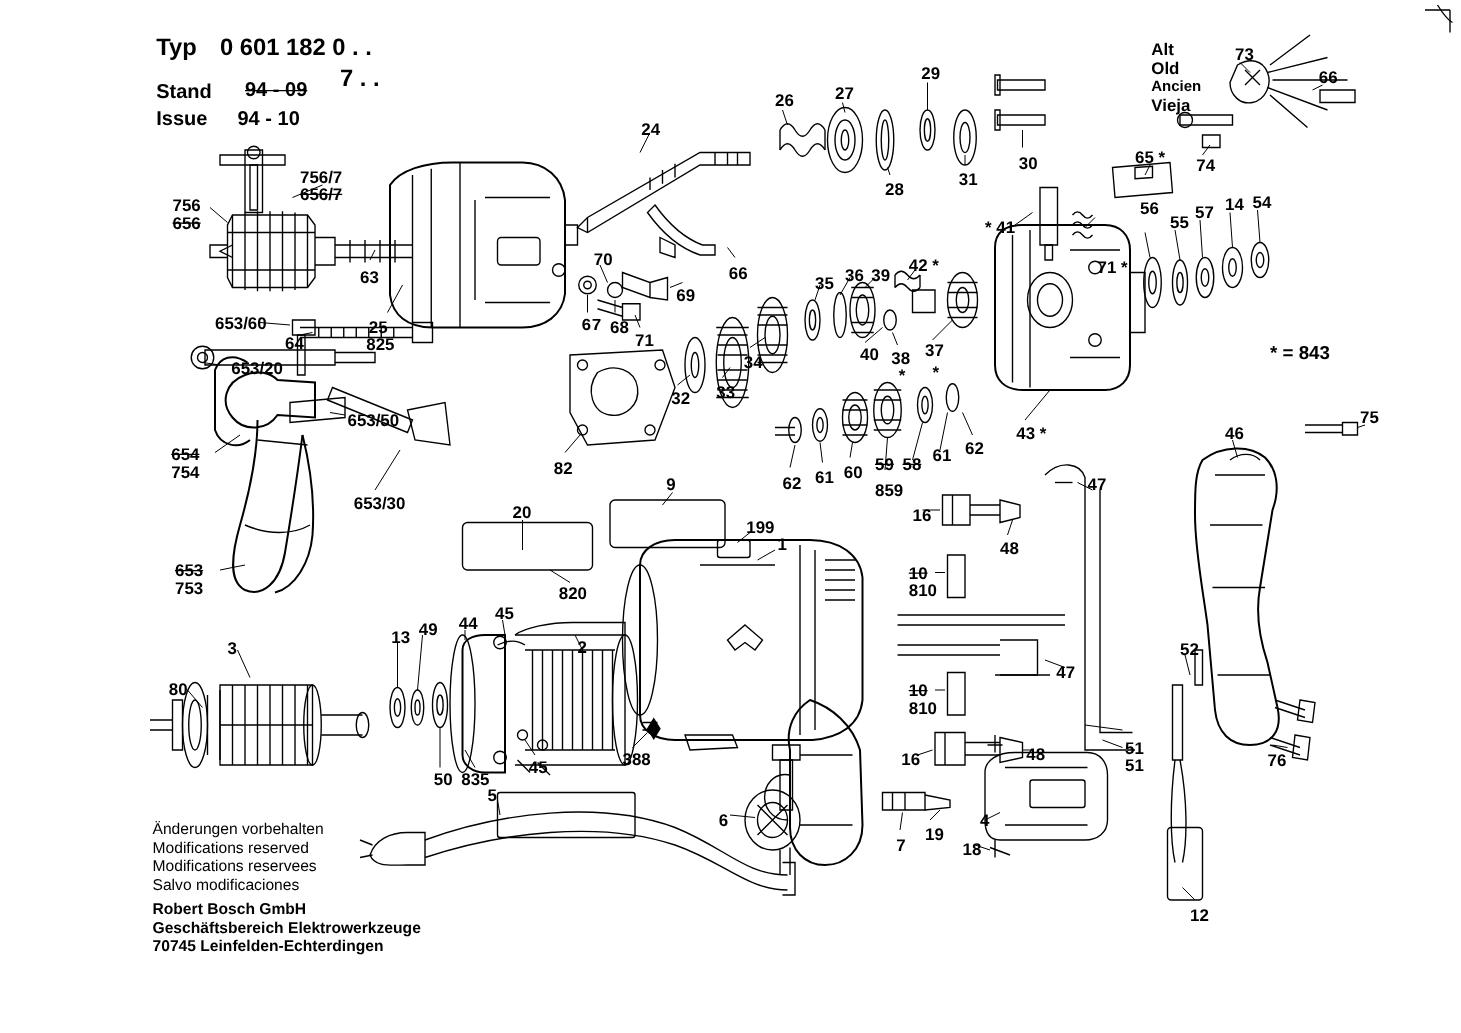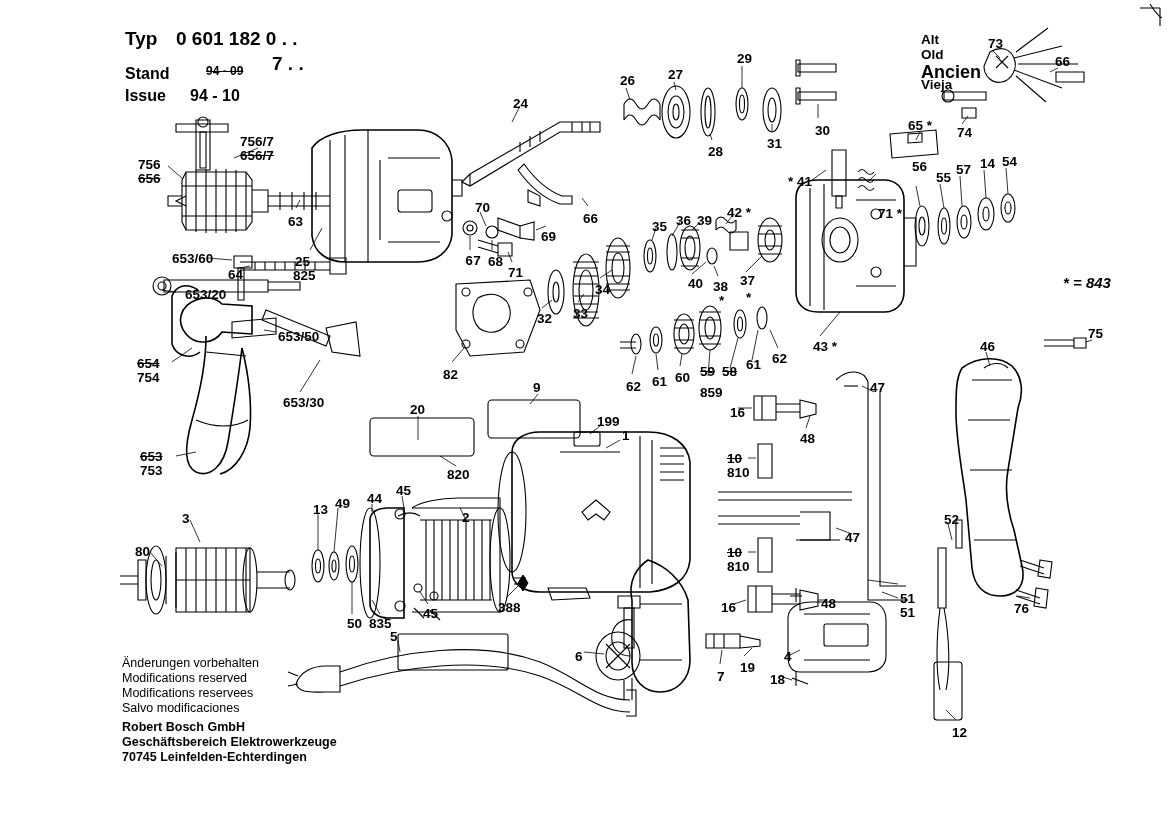--- a/index.html
+++ b/index.html
@@ -20,31 +20,31 @@
 </head>
 <body>
 
 <div id="sheet">
 
   <div class="hdr" style="left:125px;top:28px;font-size:19px;">Typ</div>
   <div class="hdr" style="left:176px;top:28px;font-size:19px;">0 601 182 0 . .</div>
   <div class="hdr" style="left:272px;top:53px;font-size:19px;">7 . .</div>
 
   <div class="hdr" style="left:125px;top:65px;font-size:16px;">Stand</div>
-  <div class="hdr strike" style="left:206px;top:64px;font-size:12px;">94 - 09</div>
+  <div class="hdr strike" style="left:196px;top:64px;font-size:16px;">94 - 09</div>
 
   <div class="hdr" style="left:125px;top:87px;font-size:16px;">Issue</div>
   <div class="hdr" style="left:190px;top:87px;font-size:16px;">94 - 10</div>
 
   <div class="hdr" style="left:921px;top:32px;font-size:13.5px;">Alt</div>
   <div class="hdr" style="left:921px;top:47px;font-size:13.5px;">Old</div>
-  <div class="hdr" style="left:921px;top:62px;font-size:18px;">Ancien</div>
+  <div class="hdr" style="left:921px;top:62px;font-size:12px;">Ancien</div>
   <div class="hdr" style="left:921px;top:77px;font-size:13.5px;">Vieja</div>
 
-  <div class="hdr" style="left:1063px;top:274px;font-size:15px;font-style:italic;">* = 843</div>
+  <div class="hdr" style="left:1016px;top:274px;font-size:15px;">* = 843</div>
 
   <div class="foot" style="left:122px;top:656px;">Änderungen vorbehalten</div>
   <div class="foot" style="left:122px;top:671px;">Modifications reserved</div>
   <div class="foot" style="left:122px;top:686px;">Modifications reservees</div>
   <div class="foot" style="left:122px;top:701px;">Salvo modificaciones</div>
   <div class="foot b" style="left:122px;top:720px;">Robert Bosch GmbH</div>
   <div class="foot b" style="left:122px;top:735px;">Geschäftsbereich Elektrowerkzeuge</div>
   <div class="foot b" style="left:122px;top:750px;">70745 Leinfelden-Echterdingen</div>
 
   <svg width="1169" height="826" viewBox="0 0 1169 826">

